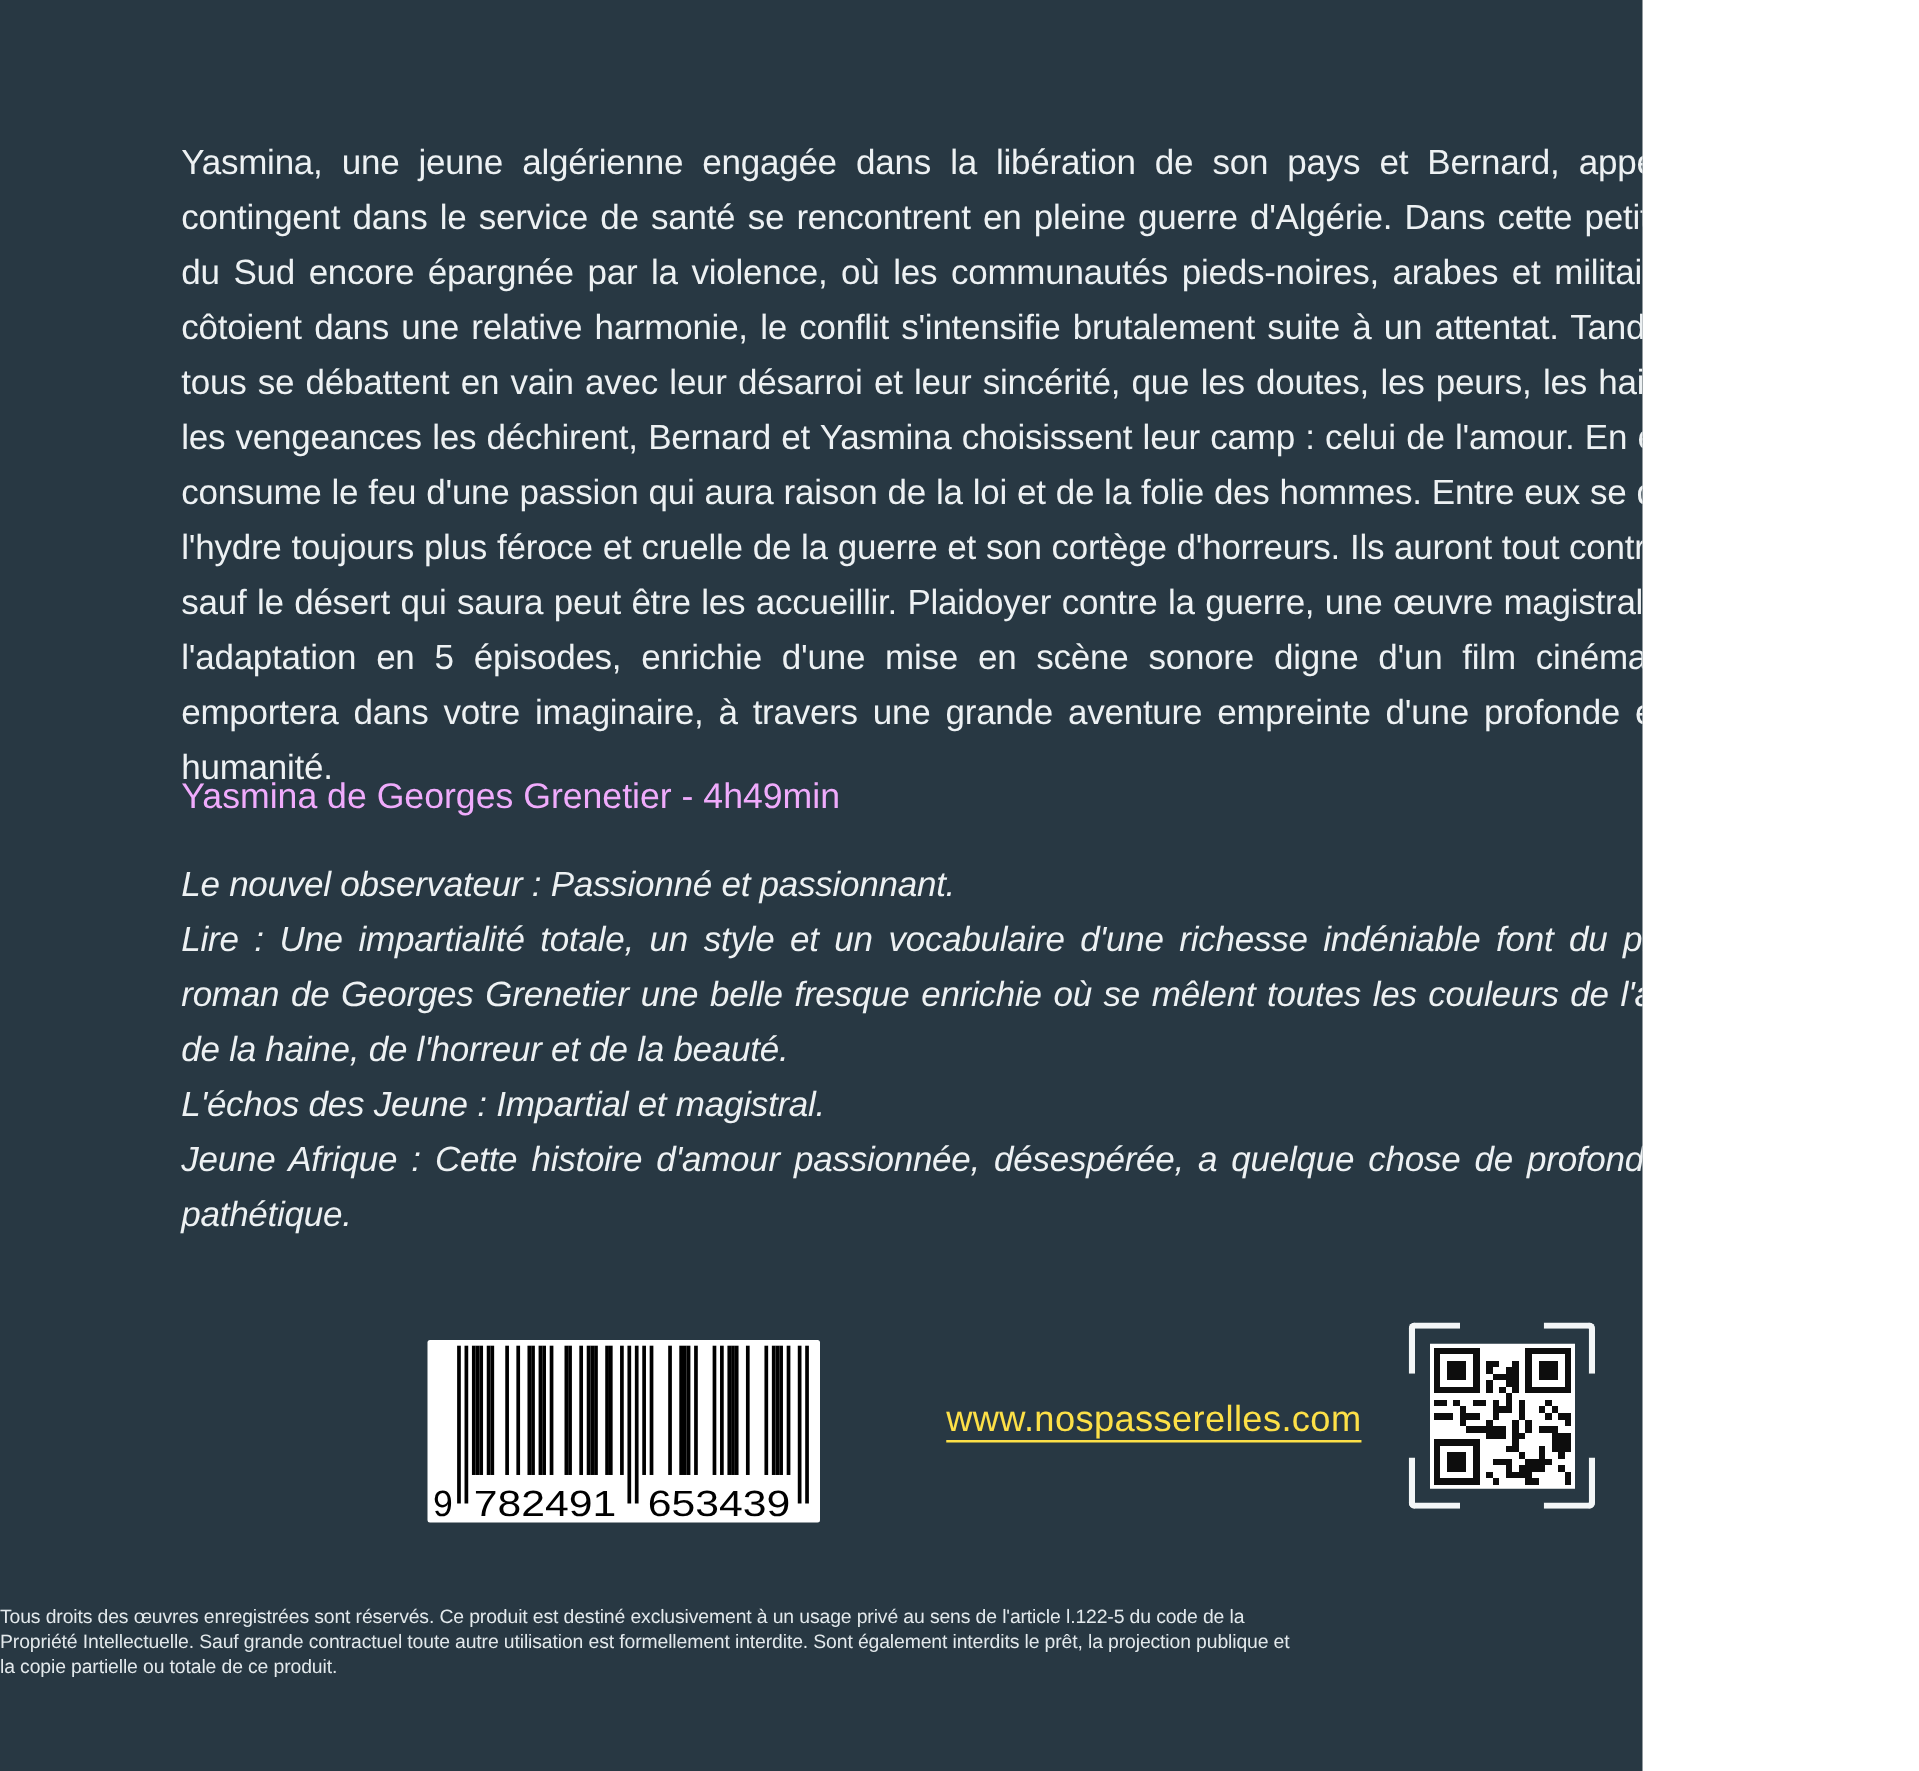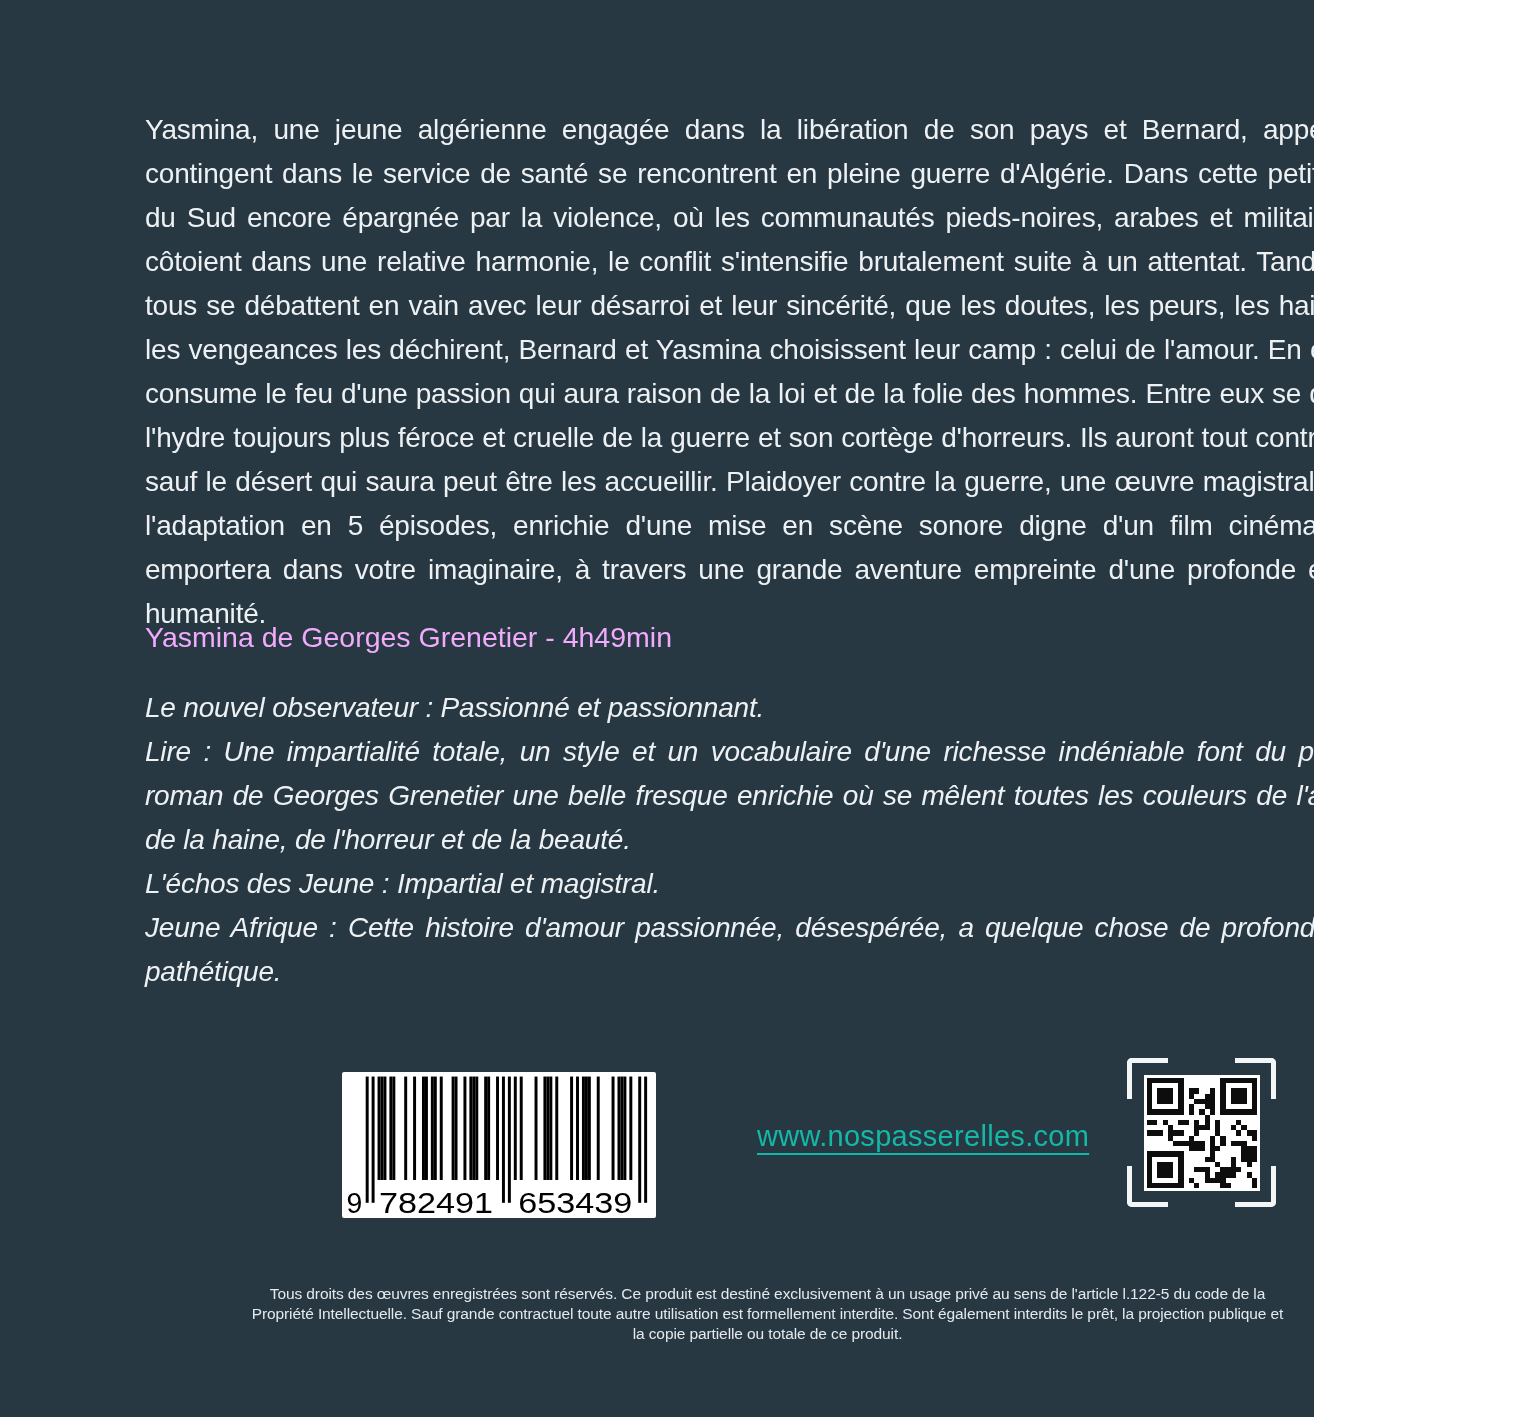--- a/index.html
+++ b/index.html
@@ -29,38 +29,38 @@
   .logo {
     position:absolute; left:203px; top:1091px; width:106px; height:106px;
   }
   .barcode {
     position:absolute; left:342px; top:1072px; width:314px; height:146px;
     background:#ffffff; border-radius:2px;
   }
   .barcode svg { display:block; width:314px; height:146px; }
   .website {
     position:absolute; left:757px; top:1120px;
-    font-size:29px; color:#14b8a6; letter-spacing:0.3px;
+    font-size:29px; color:#fde047; letter-spacing:0.3px;
     text-decoration:underline; text-underline-offset:7px;
     text-decoration-thickness:2px; cursor:pointer;
   }
   .qr-wrap { position:absolute; left:1127px; top:1058px; width:149px; height:149px; }
   .qr-corner { position:absolute; width:36px; height:36px; }
   .qr-corner.tl { left:0; top:0; border-left:5px solid #f3f6f7; border-top:5px solid #f3f6f7; border-top-left-radius:5px; }
   .qr-corner.tr { right:0; top:0; border-right:5px solid #f3f6f7; border-top:5px solid #f3f6f7; border-top-right-radius:5px; }
   .qr-corner.bl { left:0; bottom:0; border-left:5px solid #f3f6f7; border-bottom:5px solid #f3f6f7; border-bottom-left-radius:5px; }
   .qr-corner.br { right:0; bottom:0; border-right:5px solid #f3f6f7; border-bottom:5px solid #f3f6f7; border-bottom-right-radius:5px; }
   .qr-box {
     position:absolute; left:17px; top:17px; width:116px; height:116px;
     background:#ffffff; box-sizing:border-box; padding:3px;
   }
   .qr-box svg { display:block; width:110px; height:110px; }
   .legal {
     position:absolute; left:0; top:1284px; width:1535px;
-    text-align:center; font-size:15.5px; line-height:20px;
+    text-align:left; font-size:15.5px; line-height:20px;
     letter-spacing:-0.1px; color:#e3e9ec;
   }
   .legal div { margin:0; }
 </style>
 </head>
 <body>
 
 <div class="cover">
 
   <p class="synopsis">Yasmina, une jeune algérienne engagée dans la libération de son pays et Bernard, appelé du contingent dans le service de santé se rencontrent en pleine guerre d'Algérie. Dans cette petite ville du Sud encore épargnée par la violence, où les communautés pieds-noires, arabes et militaires se côtoient dans une relative harmonie, le conflit s'intensifie brutalement suite à un attentat. Tandis que tous se débattent en vain avec leur désarroi et leur sincérité, que les doutes, les peurs, les haines et les vengeances les déchirent, Bernard et Yasmina choisissent leur camp : celui de l'amour. En eux se consume le feu d'une passion qui aura raison de la loi et de la folie des hommes. Entre eux se dresse l'hydre toujours plus féroce et cruelle de la guerre et son cortège d'horreurs. Ils auront tout contre eux, sauf le désert qui saura peut être les accueillir. Plaidoyer contre la guerre, une œuvre magistrale dont l'adaptation en 5 épisodes, enrichie d'une mise en scène sonore digne d'un film cinéma vous emportera dans votre imaginaire, à travers une grande aventure empreinte d'une profonde et rare humanité.</p>

